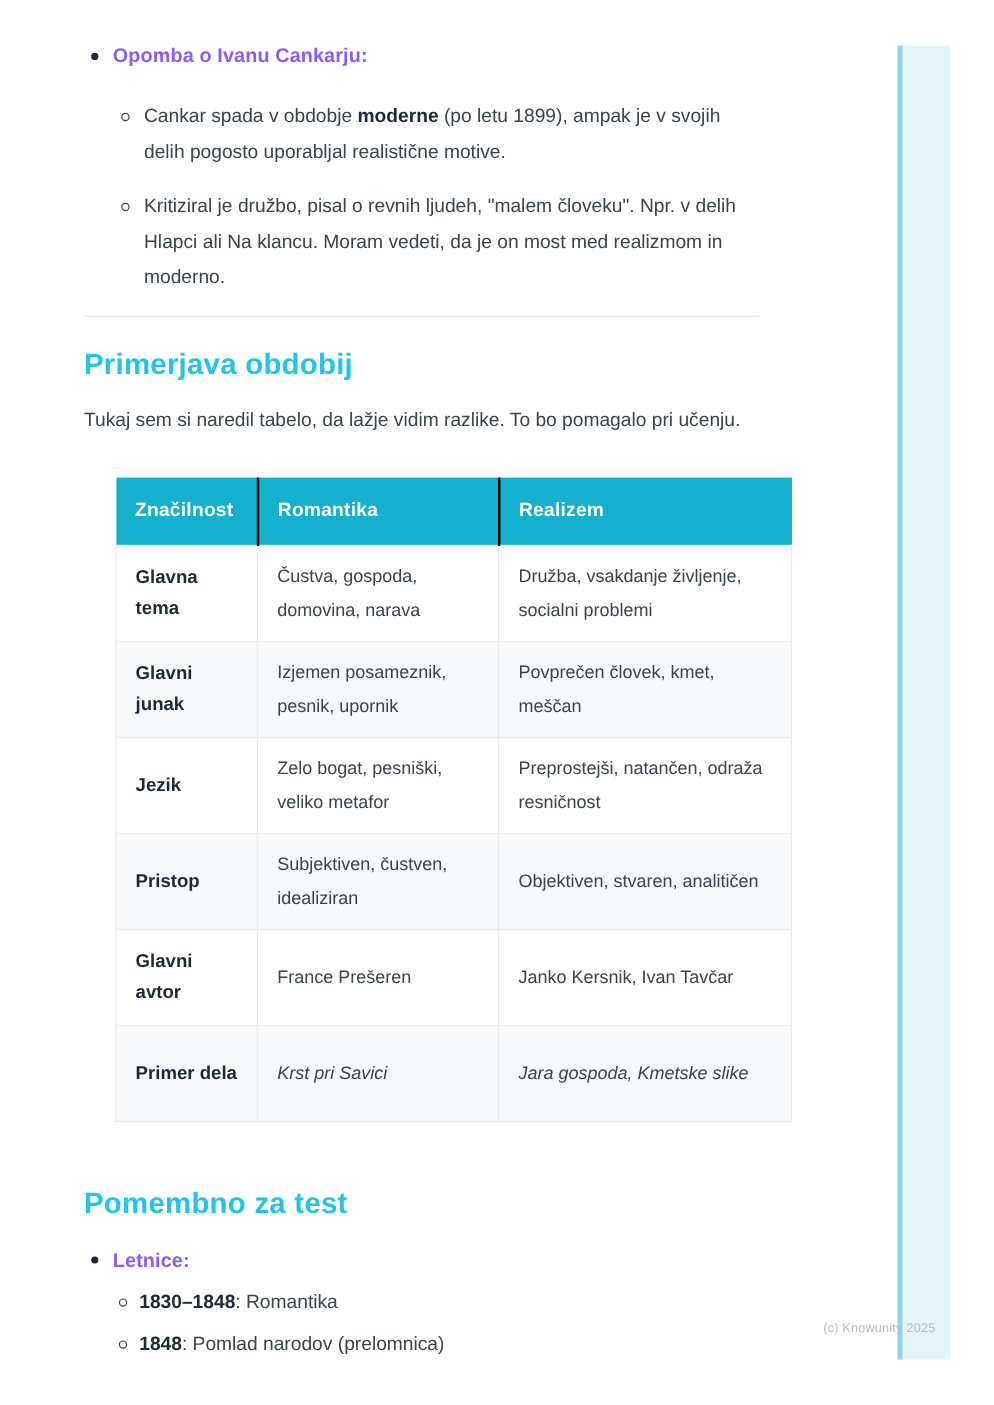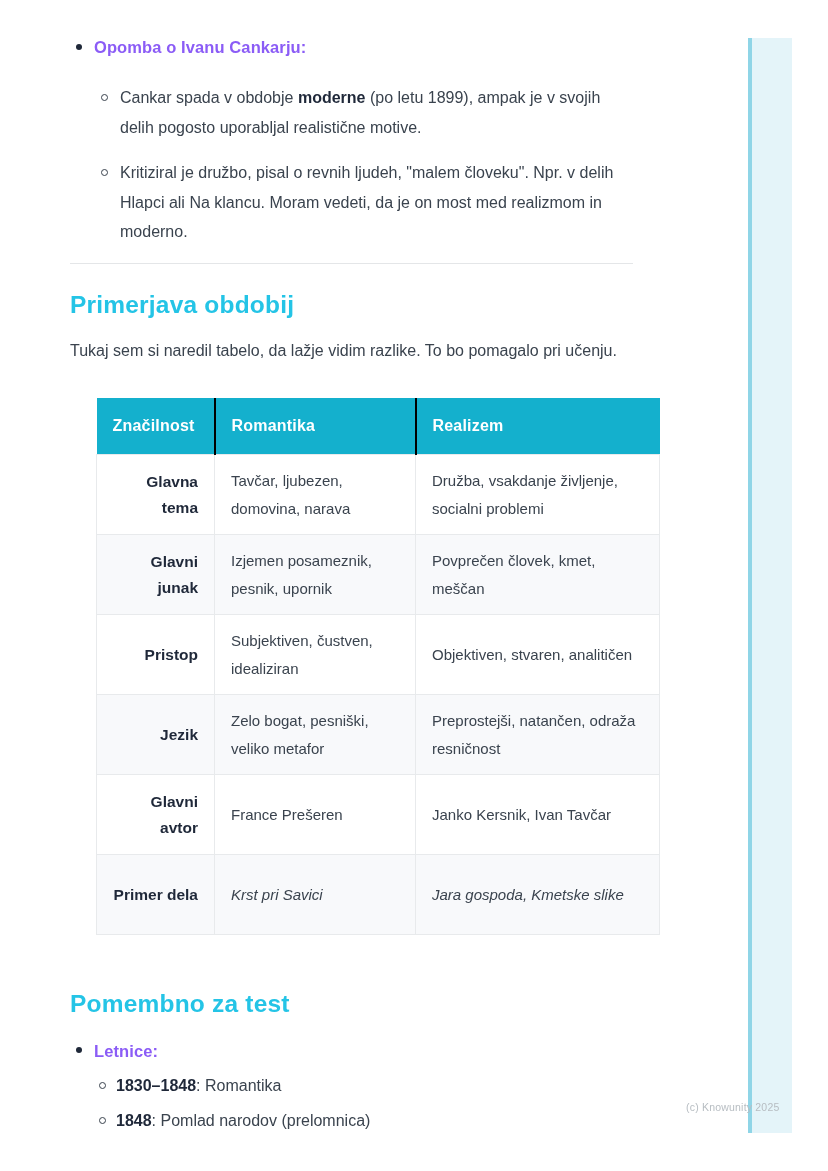--- a/index.html
+++ b/index.html
@@ -80,21 +80,21 @@
   tbody th, tbody td {
     border: 1px solid #e8eaec;
     height: 80px;
     padding: 10px 16px;
     font-size: 15px; line-height: 28px;
     vertical-align: middle;
     text-align: left;
   }
   tbody th {
     font-weight: 700; color: #1f2839;
-    font-size: 15.5px; line-height: 26px; text-align: right;
+    font-size: 15.5px; line-height: 26px;
   }
   tbody tr:nth-child(even) { background: #f8f9fb; }
   tr.italic-row td { font-style: italic; }
   
   .heading-test { margin-top: 55px; }
   .letnice-block { margin-top: 22px; }
   .letnice-title-row { position: relative; padding-left: 24px; }
   .letnice-title-row .dot { top: 7px; }
   .l3-list { margin-top: 9px; }
   .l3-item {
@@ -159,37 +159,37 @@
       <thead>
         <tr>
           <th>Značilnost</th>
           <th>Romantika</th>
           <th>Realizem</th>
         </tr>
       </thead>
       <tbody>
         <tr>
           <th>Glavna tema</th>
-          <td>Tavčar, ljubezen, domovina, narava</td>
+          <td>Čustva, gospoda, domovina, narava</td>
           <td>Družba, vsakdanje življenje, socialni problemi</td>
         </tr>
         <tr>
           <th>Glavni junak</th>
           <td>Izjemen posameznik, pesnik, upornik</td>
           <td>Povprečen človek, kmet, meščan</td>
         </tr>
         <tr>
+          <th>Jezik</th>
+          <td>Zelo bogat, pesniški, veliko metafor</td>
+          <td>Preprostejši, natančen, odraža resničnost</td>
+        </tr>
+        <tr>
           <th>Pristop</th>
           <td>Subjektiven, čustven, idealiziran</td>
           <td>Objektiven, stvaren, analitičen</td>
-        </tr>
-        <tr>
-          <th>Jezik</th>
-          <td>Zelo bogat, pesniški, veliko metafor</td>
-          <td>Preprostejši, natančen, odraža resničnost</td>
         </tr>
         <tr>
           <th>Glavni avtor</th>
           <td>France Prešeren</td>
           <td>Janko Kersnik, Ivan Tavčar</td>
         </tr>
         <tr class="italic-row">
           <th>Primer dela</th>
           <td>Krst pri Savici</td>
           <td>Jara gospoda, Kmetske slike</td>

